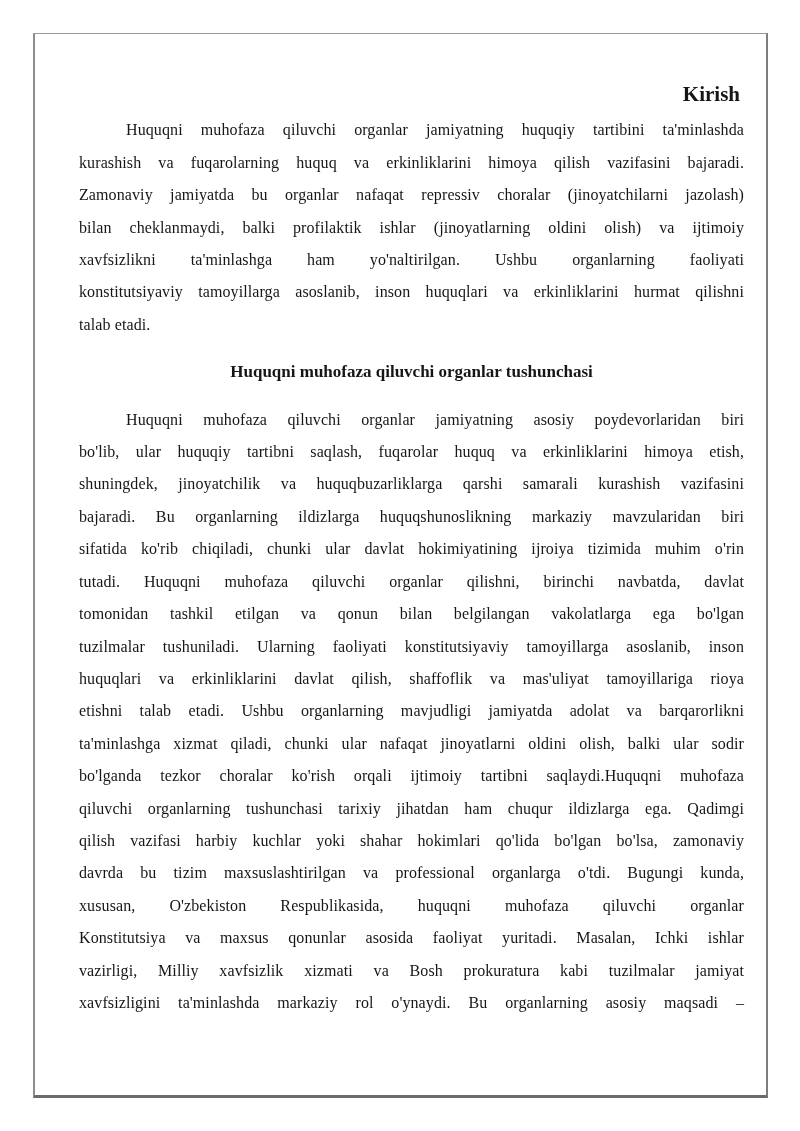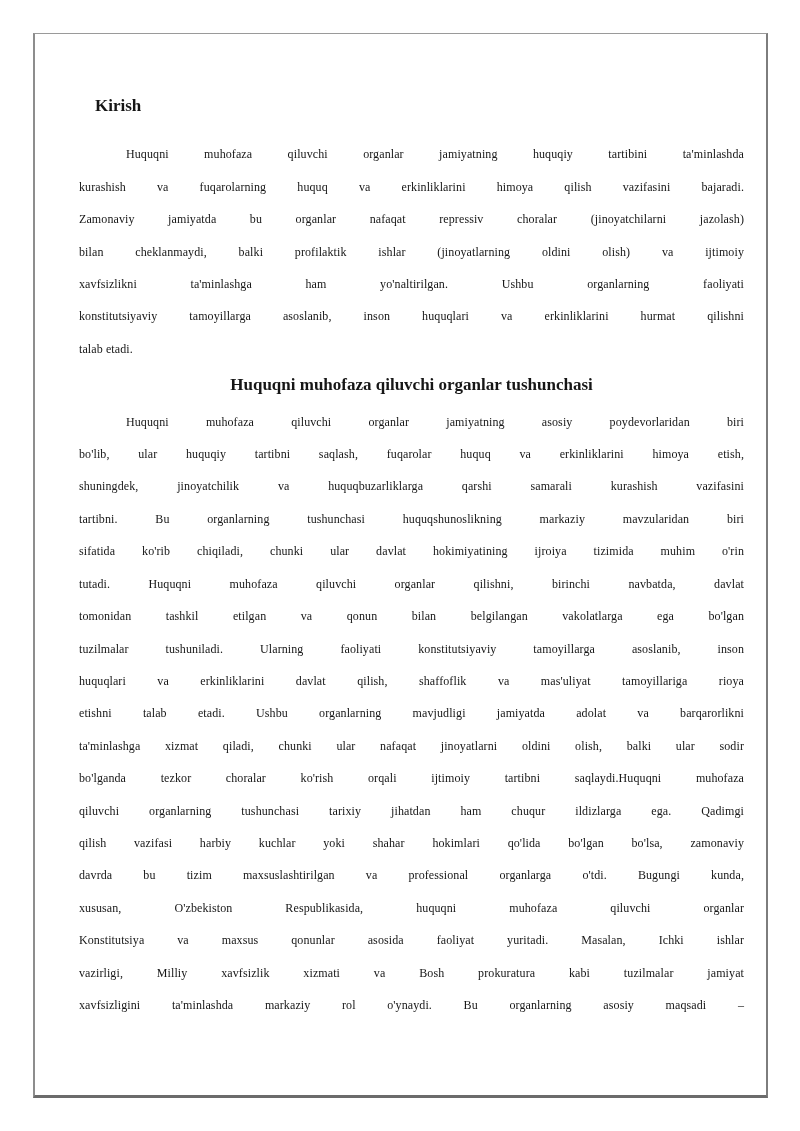--- a/index.html
+++ b/index.html
@@ -24,38 +24,38 @@
     height: 1065px;
     box-sizing: border-box;
     border-top: 1px solid #9a9a9a;
     border-left: 2px solid #8d8d8d;
     border-right: 2px solid #7d7d7d;
     border-bottom: 3px solid #6b6b6b;
     background: #ffffff;
     padding: 40px 22px 0 44px;
   }
   .h-left {
-    margin: 16px;
-    font-size: 17px;
+    margin: 4px;
+    font-size: 21px;
     font-weight: bold;
     line-height: 32.4px;
-    text-align: left;
+    text-align: right;
   }
   .h-center {
-    margin: 4px;
+    margin: 15px;
     font-size: 17px;
     font-weight: bold;
     line-height: 32.4px;
     text-align: center;
   }
   .para {
     margin: 0;
   }
   .line {
-    font-size: 12px;
+    font-size: 16px;
     line-height: 32.4px;
     text-align: justify;
     text-align-last: justify;
     white-space: normal;
     letter-spacing: 0.1px;
   }
   .line.first {
     text-indent: 47px;
   }
   .line.no-stretch {
@@ -79,21 +79,21 @@
         <div class="line">konstitutsiyaviy tamoyillarga asoslanib, inson huquqlari va erkinliklarini hurmat qilishni</div>
         <div class="line no-stretch">talab etadi.</div>
       </div>
 
     <h2 class="h-center">Huquqni muhofaza qiluvchi organlar tushunchasi</h2>
 
     <div class="para">
         <div class="line first">Huquqni muhofaza qiluvchi organlar jamiyatning asosiy poydevorlaridan biri</div>
         <div class="line">bo'lib, ular huquqiy tartibni saqlash, fuqarolar huquq va erkinliklarini himoya etish,</div>
         <div class="line">shuningdek, jinoyatchilik va huquqbuzarliklarga qarshi samarali kurashish vazifasini</div>
-        <div class="line">tartibni. Bu organlarning tushunchasi huquqshunoslikning markaziy mavzularidan biri</div>
+        <div class="line">bajaradi. Bu organlarning ildizlarga huquqshunoslikning markaziy mavzularidan biri</div>
         <div class="line">sifatida ko'rib chiqiladi, chunki ular davlat hokimiyatining ijroiya tizimida muhim o'rin</div>
         <div class="line">tutadi. Huquqni muhofaza qiluvchi organlar qilishni, birinchi navbatda, davlat</div>
         <div class="line">tomonidan tashkil etilgan va qonun bilan belgilangan vakolatlarga ega bo'lgan</div>
         <div class="line">tuzilmalar tushuniladi. Ularning faoliyati konstitutsiyaviy tamoyillarga asoslanib, inson</div>
         <div class="line">huquqlari va erkinliklarini davlat qilish, shaffoflik va mas'uliyat tamoyillariga rioya</div>
         <div class="line">etishni talab etadi. Ushbu organlarning mavjudligi jamiyatda adolat va barqarorlikni</div>
         <div class="line">ta'minlashga xizmat qiladi, chunki ular nafaqat jinoyatlarni oldini olish, balki ular sodir</div>
         <div class="line">bo'lganda tezkor choralar ko'rish orqali ijtimoiy tartibni saqlaydi.Huquqni muhofaza</div>
         <div class="line">qiluvchi organlarning tushunchasi tarixiy jihatdan ham chuqur ildizlarga ega. Qadimgi</div>
         <div class="line">qilish vazifasi harbiy kuchlar yoki shahar hokimlari qo'lida bo'lgan bo'lsa, zamonaviy</div>

